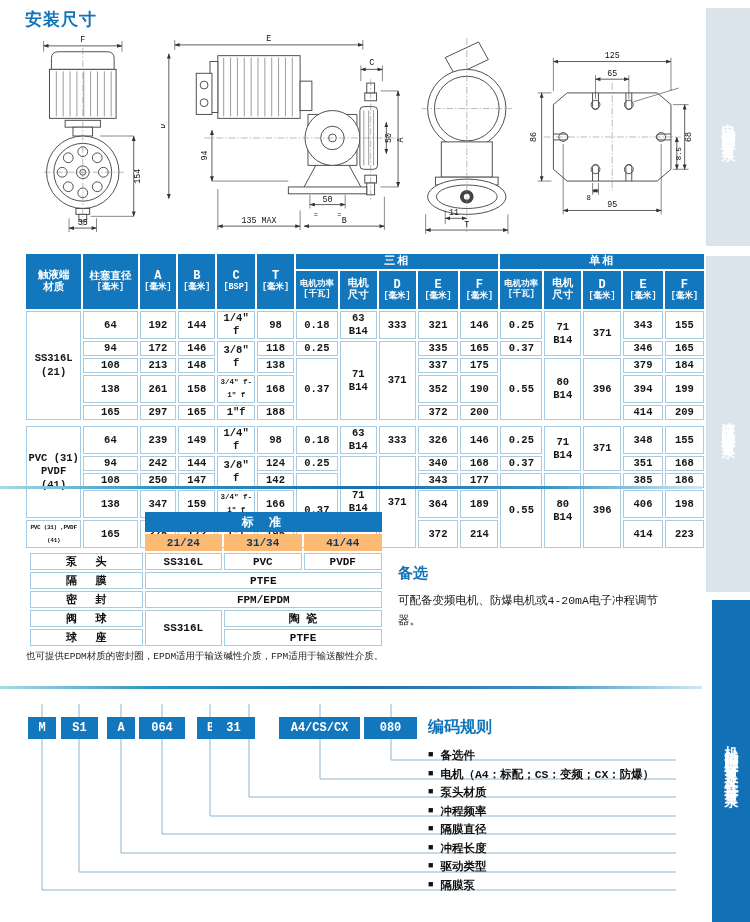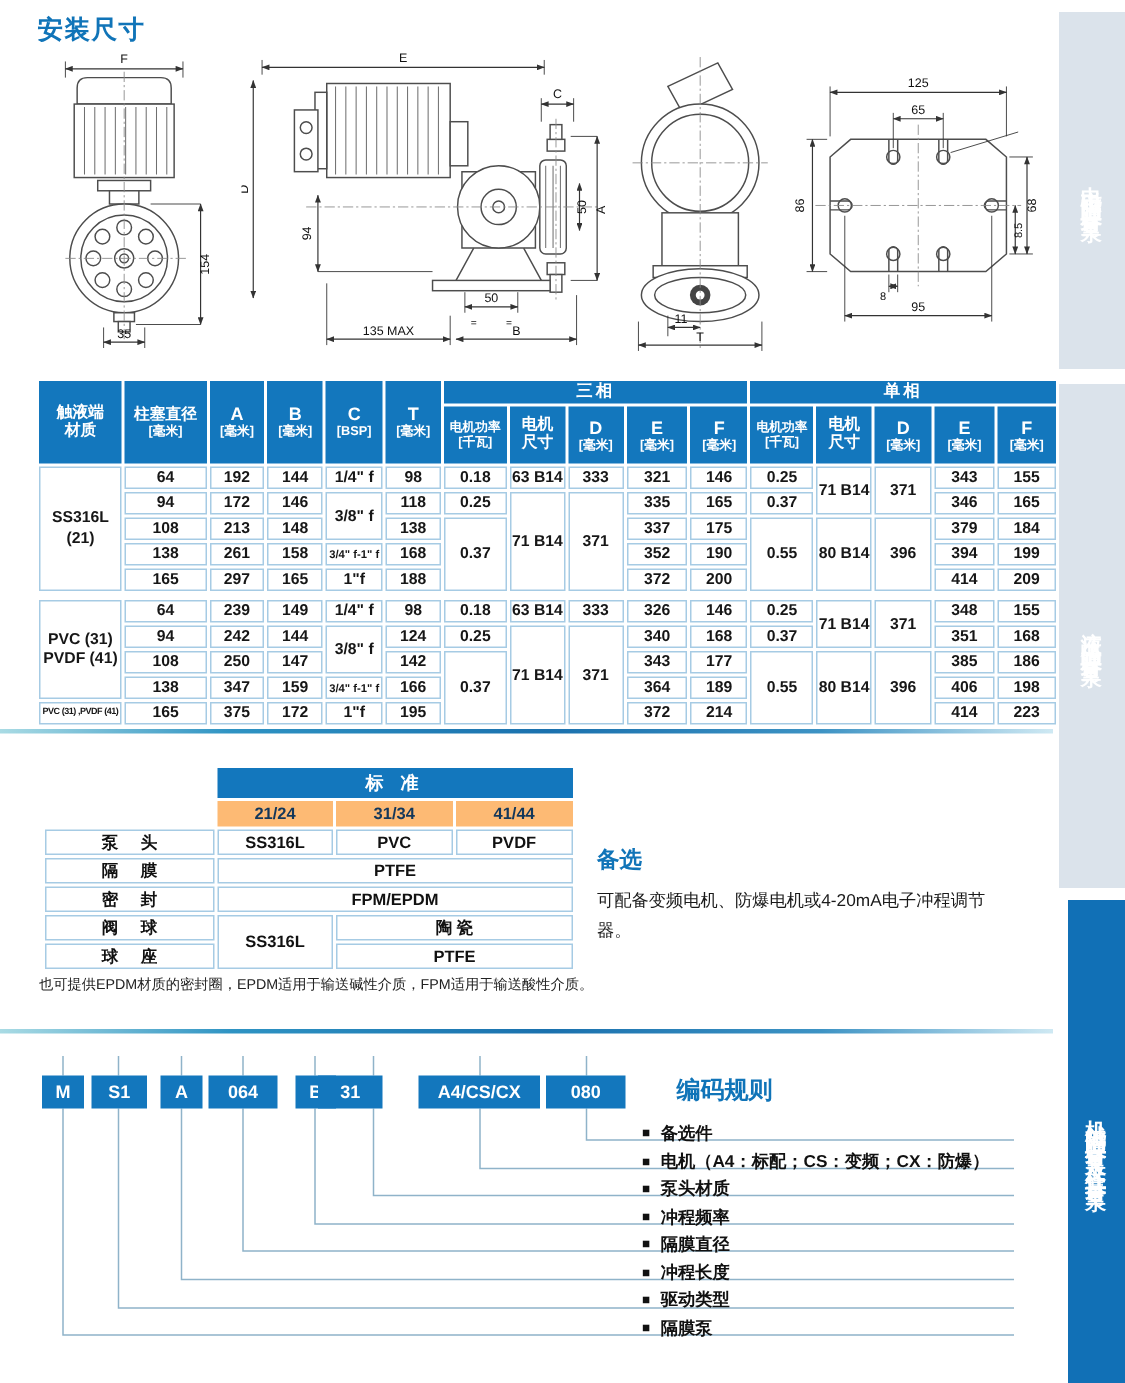--- a/index.html
+++ b/index.html
@@ -1,18 +1,18 @@
 <!DOCTYPE html>
 <html><head>
 <meta charset="utf-8">
 <style>
   * { margin:0; padding:0; box-sizing:border-box; }
   html,body { background:#fff; }
   .page { position:relative; width:750px; height:922px; background:#fff; overflow:hidden;
-          font-family:Liberation Sans, sans-serif; color:#111; }
+          font-family:Liberation Mono, monospace; color:#111; }
 
   
   .page-title { position:absolute; left:25px; top:8px; font-size:17px; font-weight:bold; color:#1074b8; letter-spacing:1px; }
 
   
   .drawings { position:absolute; left:24px; top:30px; width:676px; height:214px;
               display:flex; justify-content:space-between; align-items:stretch; }
   .drawings svg { display:block; }
   .ol  { stroke:#4d4d4d; stroke-width:1; fill:none; }
   .olf { stroke:#4d4d4d; stroke-width:1; fill:#fff; }
@@ -61,21 +61,21 @@
   
   .optional { position:absolute; left:398px; top:564px; width:268px; }
   .optional h2 { font-size:15px; font-weight:bold; color:#1074b8; margin-bottom:8px; }
   .optional p { font-size:11.5px; line-height:1.75; color:#1a1a1a; }
 
   
   .coding { position:absolute; left:0; top:698px; width:702px; height:214px; }
   .coding svg.wires { position:absolute; left:0; top:0; }
   .code-box { position:absolute; top:19px; height:22px; background:#1377bd; color:#fff;
               font-weight:bold; font-size:12px; display:flex; align-items:center; justify-content:center; }
-  .coding-title { position:absolute; left:428px; top:19px; font-size:16px; font-weight:bold; color:#1074b8;margin-left:23px; }
+  .coding-title { position:absolute; left:428px; top:19px; font-size:16px; font-weight:bold; color:#1074b8; }
   .code-label { position:absolute; left:428px; height:18px; font-size:11.5px; font-weight:bold; color:#111;
                 display:flex; align-items:center; white-space:nowrap; }
   .code-label .sq { font-size:9px; margin-right:7px; color:#111; }
 
   
   .side-tab { position:absolute; display:flex; align-items:center; justify-content:center;
               writing-mode:vertical-rl; color:#fff; font-weight:bold; font-size:14px; letter-spacing:4px; }
   .side-tab.light { background:#dbe3eb; right:0; width:44px; }
   .side-tab.t1 { top:8px;  height:238px; }
   .side-tab.t2 { top:256px; height:336px; }

